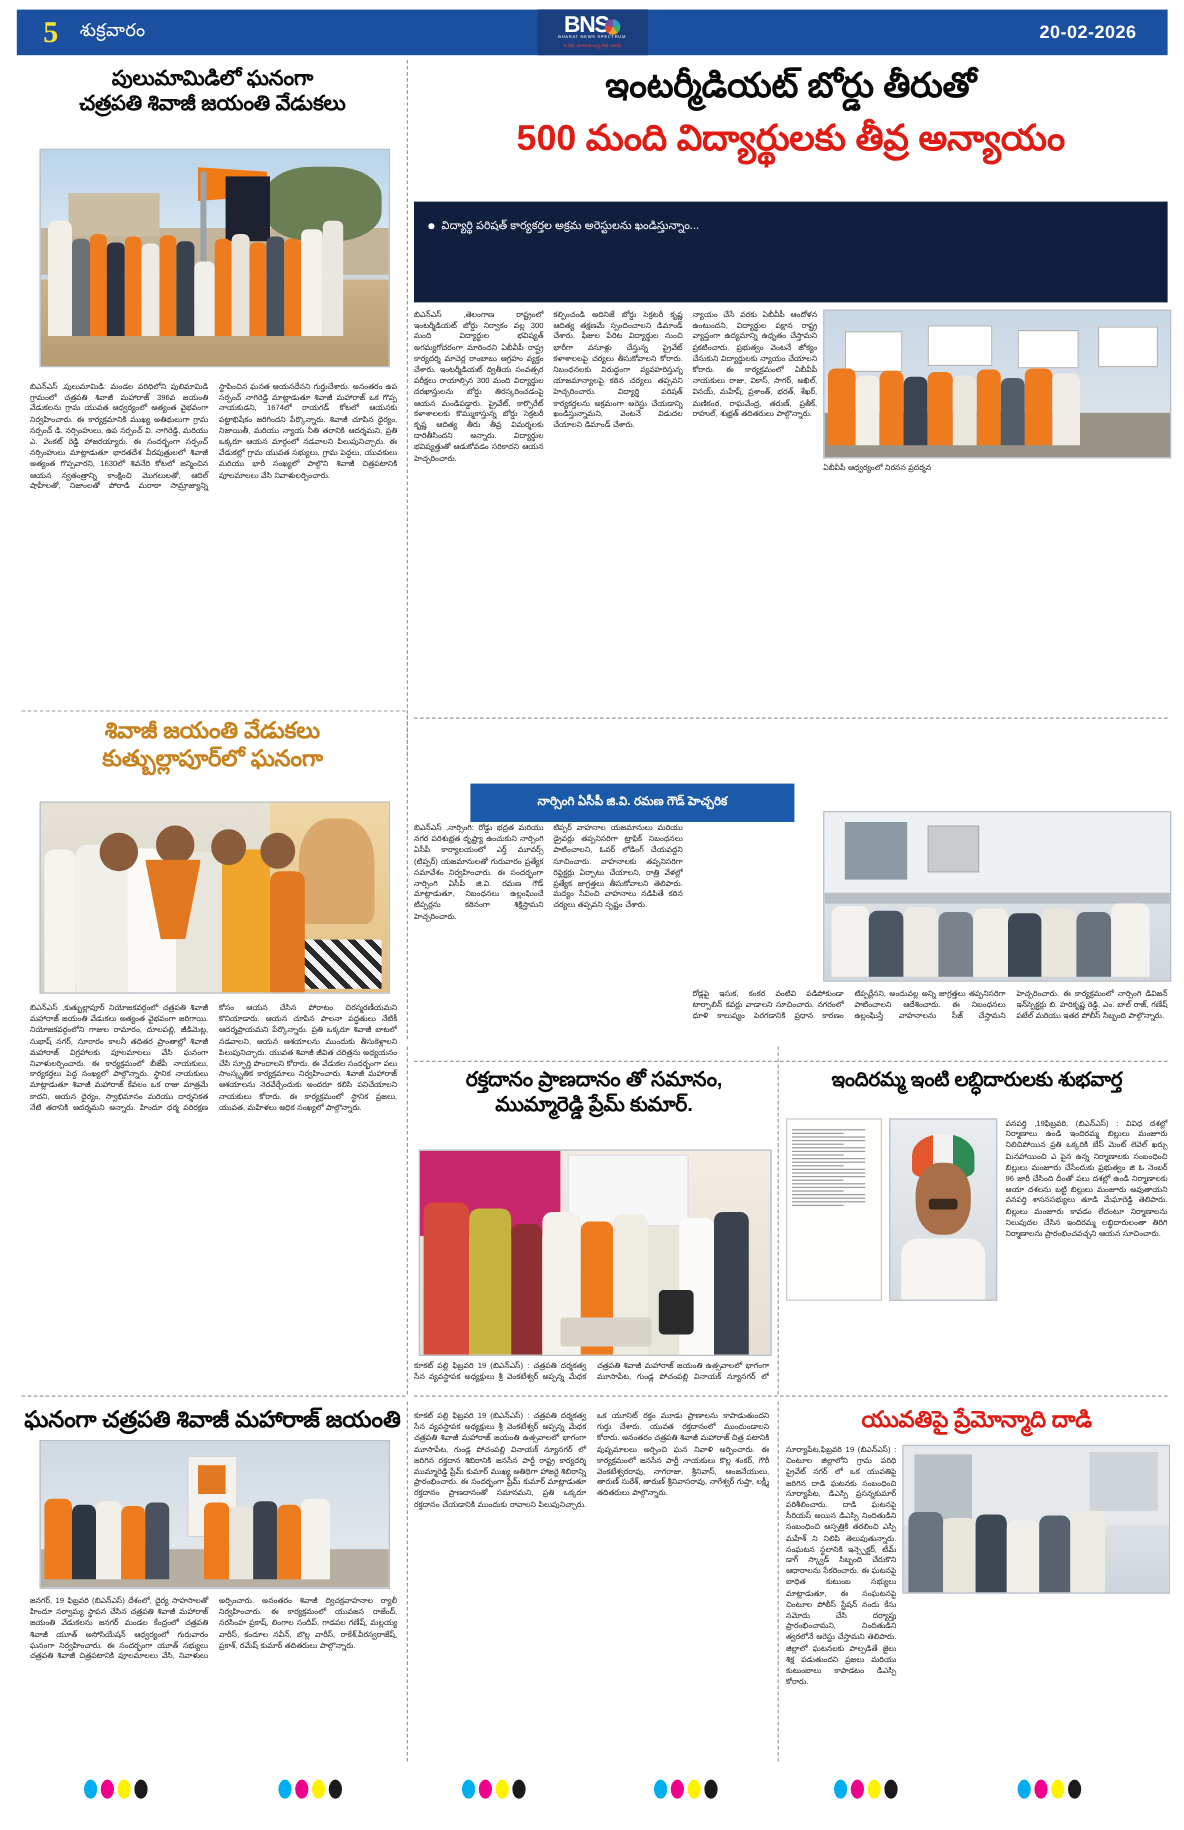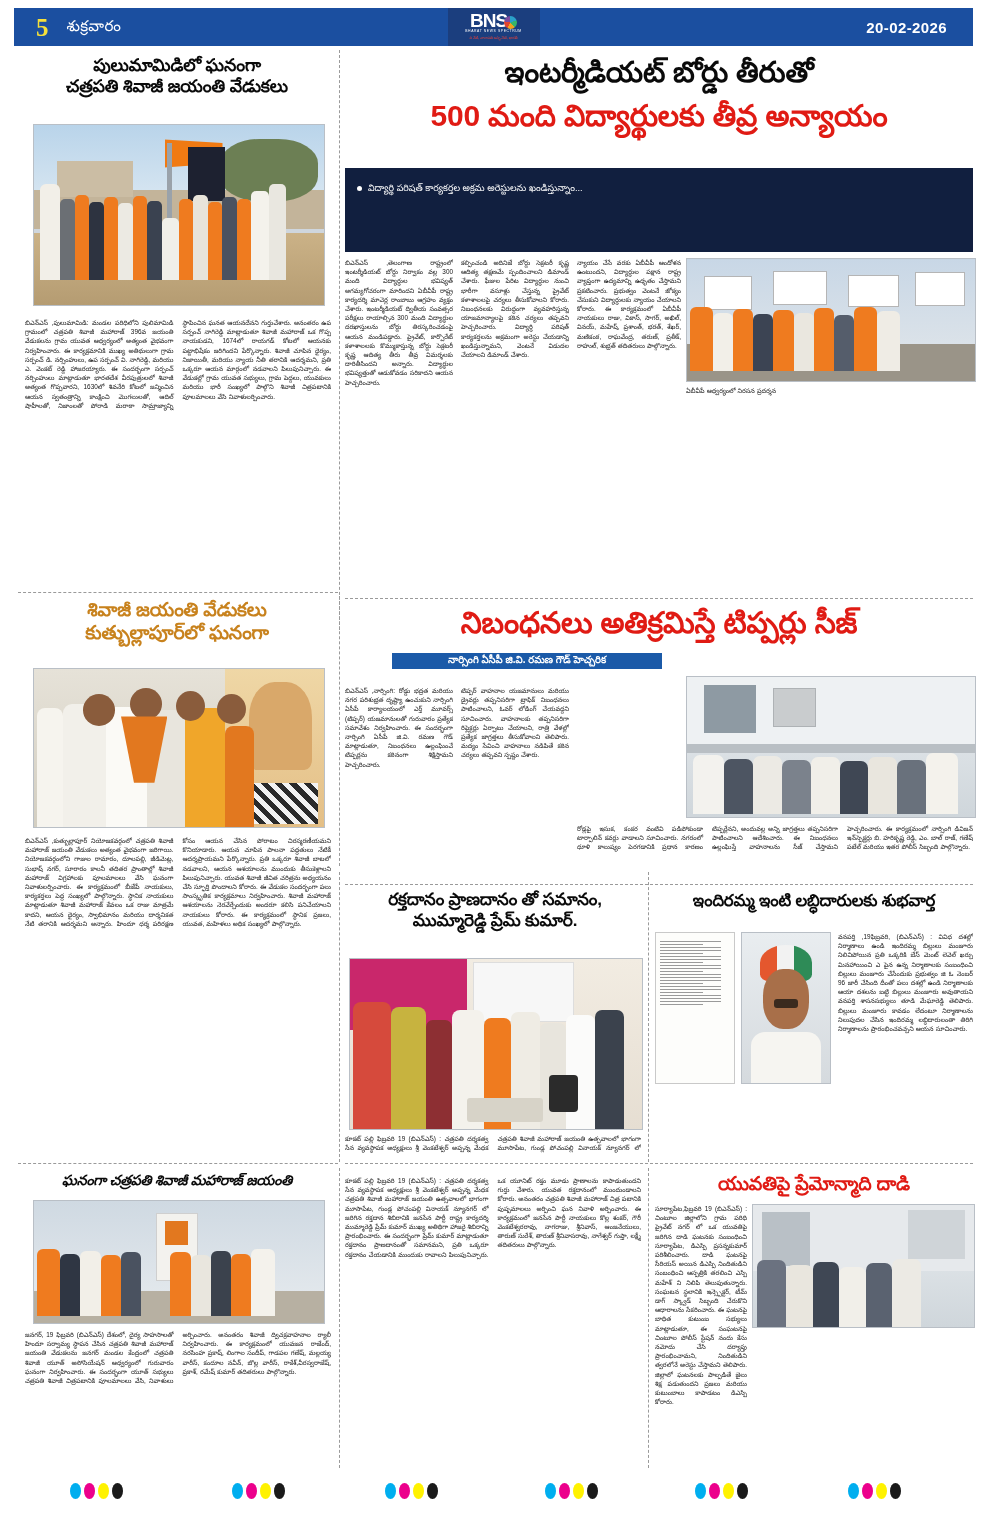--- a/index.html
+++ b/index.html
@@ -244,23 +244,22 @@
     </div>
     <div style="position:absolute;left:17%;top:16%;width:11%;height:20%;background:#8a5c3c;border-radius:50%;"></div>
     <div style="position:absolute;left:33%;top:12%;width:11%;height:20%;background:#8a5c3c;border-radius:50%;"></div>
     <div style="position:absolute;left:49%;top:14%;width:10%;height:19%;background:#8a5c3c;border-radius:50%;"></div>
     <div style="position:absolute;left:63%;top:16%;width:10%;height:19%;background:#8a5c3c;border-radius:50%;"></div>
     <div style="position:absolute;left:30%;top:30%;width:16%;height:42%;background:#e2781f;clip-path:polygon(0 0,100% 0,72% 100%,28% 100%);"></div>
   </div>
 
   <div class="body c2" style="left:25px;top:836px;width:306px;height:320px;">బిఎన్ఎస్ ,కుత్బుల్లాపూర్ నియోజకవర్గంలో చత్రపతి శివాజీ మహారాజ్ జయంతి వేడుకలు అత్యంత వైభవంగా జరిగాయి. నియోజకవర్గంలోని గాజుల రామారం, దూలపల్లి, జీడిమెట్ల, సుభాష్ నగర్, సూరారం కాలనీ తదితర ప్రాంతాల్లో శివాజీ మహారాజ్ విగ్రహాలకు పూలమాలలు వేసి ఘనంగా నివాళులర్పించారు. ఈ కార్యక్రమంలో బీజేపీ నాయకులు, కార్యకర్తలు పెద్ద సంఖ్యలో పాల్గొన్నారు. స్థానిక నాయకులు మాట్లాడుతూ శివాజీ మహారాజ్ కేవలం ఒక రాజు మాత్రమే కాదని, ఆయన ధైర్యం, స్వాభిమానం మరియు దార్శనికత నేటి తరానికి ఆదర్శమని అన్నారు. హిందూ ధర్మ పరిరక్షణ కోసం ఆయన చేసిన పోరాటం చిరస్మరణీయమని కొనియాడారు. ఆయన చూపిన పాలనా పద్ధతులు నేటికీ ఆదర్శప్రాయమని పేర్కొన్నారు. ప్రతి ఒక్కరూ శివాజీ బాటలో నడవాలని, ఆయన ఆశయాలను ముందుకు తీసుకెళ్లాలని పిలుపునిచ్చారు. యువత శివాజీ జీవిత చరిత్రను అధ్యయనం చేసి స్ఫూర్తి పొందాలని కోరారు. ఈ వేడుకల సందర్భంగా పలు సాంస్కృతిక కార్యక్రమాలు నిర్వహించారు. శివాజీ మహారాజ్ ఆశయాలను నెరవేర్చేందుకు అందరూ కలిసి పనిచేయాలని నాయకులు కోరారు. ఈ కార్యక్రమంలో స్థానిక ప్రజలు, యువత, మహిళలు అధిక సంఖ్యలో పాల్గొన్నారు.</div>
 
-  <div class="headline hl-red" style="position:absolute;left:345px;top:605px;width:628px;font-size:30px;">నిబంధనలు అతిక్రమిస్తే టిప్పర్లు సీజ్</div>
-
-  <div class="subribbon" style="left:392px;top:653px;width:270px;height:16px;">నార్సింగి ఏసీపీ జి.వి. రమణ గౌడ్ హెచ్చరిక</div>
+
+  <div class="subribbon" style="left:392px;top:653px;width:270px;height:32px;">నార్సింగి ఏసీపీ జి.వి. రమణ గౌడ్ హెచ్చరిక</div>
 
   <div class="photo" style="left:686px;top:676px;width:288px;height:140px;">
     <div class="roombg"></div>
     <div style="position:absolute;left:0;top:0;width:100%;height:48%;background:#eef1f3;"></div>
     <div style="position:absolute;left:6%;top:6%;width:18%;height:34%;background:#8e9aa3;"></div>
     <div style="position:absolute;left:30%;top:8%;width:14%;height:26%;background:#c9ccce;border:1px solid #aeb2b5;"></div>
     <div style="position:absolute;left:0;top:48%;width:100%;height:6%;background:#b9bfc4;"></div>
     <div class="crowdrow" style="bottom:2%;height:52%;">
       <div style="flex:0 0 11%;height:82%;background:#f3f2ee;border-radius:7px 7px 0 0;margin-left:2%;"></div>
       <div style="flex:0 0 10%;height:76%;background:#4d5562;border-radius:7px 7px 0 0;"></div>
@@ -337,21 +336,21 @@
         linear-gradient(90deg,#e4572e 0 33%,#f2f2f2 33% 66%,#2e8b57 66% 100%);border-radius:50% 50% 18% 18%;"></div>
     <div style="position:absolute;left:24%;top:24%;width:52%;height:40%;background:#a86f49;border-radius:44%;"></div>
     <div style="position:absolute;left:36%;top:44%;width:28%;height:6%;background:#3a2a1e;border-radius:3px;"></div>
     <div style="position:absolute;left:10%;bottom:0;width:80%;height:34%;background:#f6f5f1;border-radius:14px 14px 0 0;"></div>
   </div>
 
   <div class="body" style="left:838px;top:932px;width:135px;height:228px;">వనపర్తి  ,19ఫిబ్రవరి, (బిఎన్ఎస్) : వివిధ దశల్లో నిర్మాణాలు ఉండి ఇందిరమ్మ బిల్లులు   మంజూరు నిలిచిపోయిన ప్రతి ఒక్కరికి బేస్ మెంట్ లెవెల్ ఖర్చు మినహాయించి ఎ పైన ఉన్న నిర్మాణాలకు సంబంధించి బిల్లులు మంజూరు చేసేందుకు ప్రభుత్వం జి ఓ నెంబర్ 96 జారీ చేసింది దీంతో పలు దశల్లో ఉండి నిర్మాణాలకు ఆయా దశలను బట్టి బిల్లులు మంజూరు అవుతాయని వనపర్తి శాసనసభ్యులు తూడి మేఘారెడ్డి తెలిపారు. బిల్లులు మంజూరు కావడం లేదంటూ నిర్మాణాలను నిలుపుదల చేసిన ఇందిరమ్మ లబ్ధిదారులంతా తిరిగి నిర్మాణాలను ప్రారంభించవచ్చని ఆయన సూచించారు.</div>
 
   <div class="body c2" style="left:655px;top:1090px;width:175px;height:70px;"></div>
 
-  <div class="headline hl-black" style="position:absolute;left:18px;top:1172px;width:318px;font-size:14px;font-style:italic;">ఘనంగా చత్రపతి శివాజీ మహారాజ్ జయంతి</div>
+  <div class="headline hl-black" style="position:absolute;left:18px;top:1172px;width:318px;font-size:19px;">ఘనంగా చత్రపతి శివాజీ మహారాజ్ జయంతి</div>
 
   <div class="photo" style="left:33px;top:1200px;width:290px;height:122px;">
     <div style="position:absolute;inset:0;background:linear-gradient(#cfd9e2,#e8ecef);"></div>
     <div style="position:absolute;left:0;bottom:0;width:100%;height:26%;background:#b7b0a2;"></div>
     <div style="position:absolute;left:42%;top:10%;width:14%;height:54%;background:#f3f2ee;border:1px solid #cfcfcf;"></div>
     <div style="position:absolute;left:45%;top:16%;width:8%;height:20%;background:#e2781f;"></div>
     <div class="crowdrow" style="bottom:6%;height:62%;">
       <div style="flex:0 0 8%;height:88%;background:#ef7b1f;border-radius:6px 6px 0 0;margin-left:1%;"></div>
       <div style="flex:0 0 7%;height:82%;background:#2f3643;border-radius:6px 6px 0 0;"></div>
       <div style="flex:0 0 7%;height:86%;background:#f2efe8;border-radius:6px 6px 0 0;"></div>

